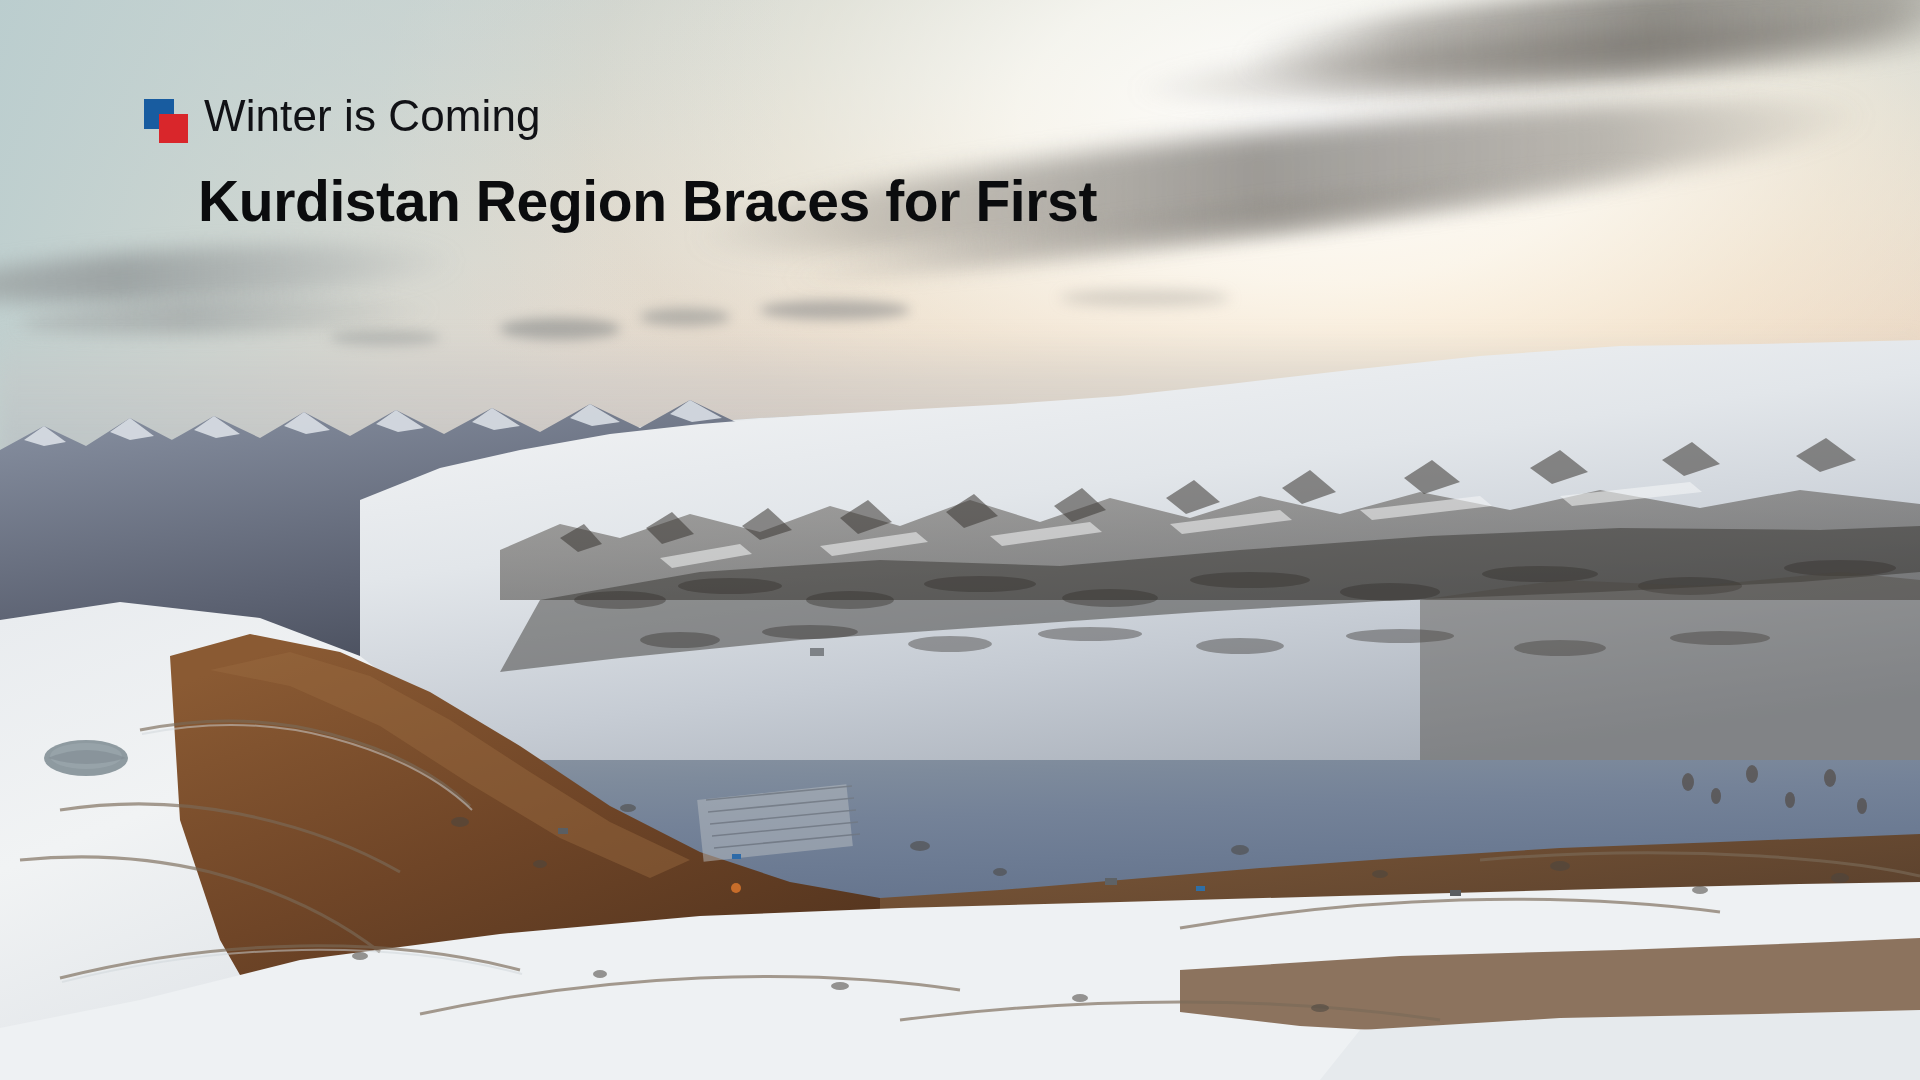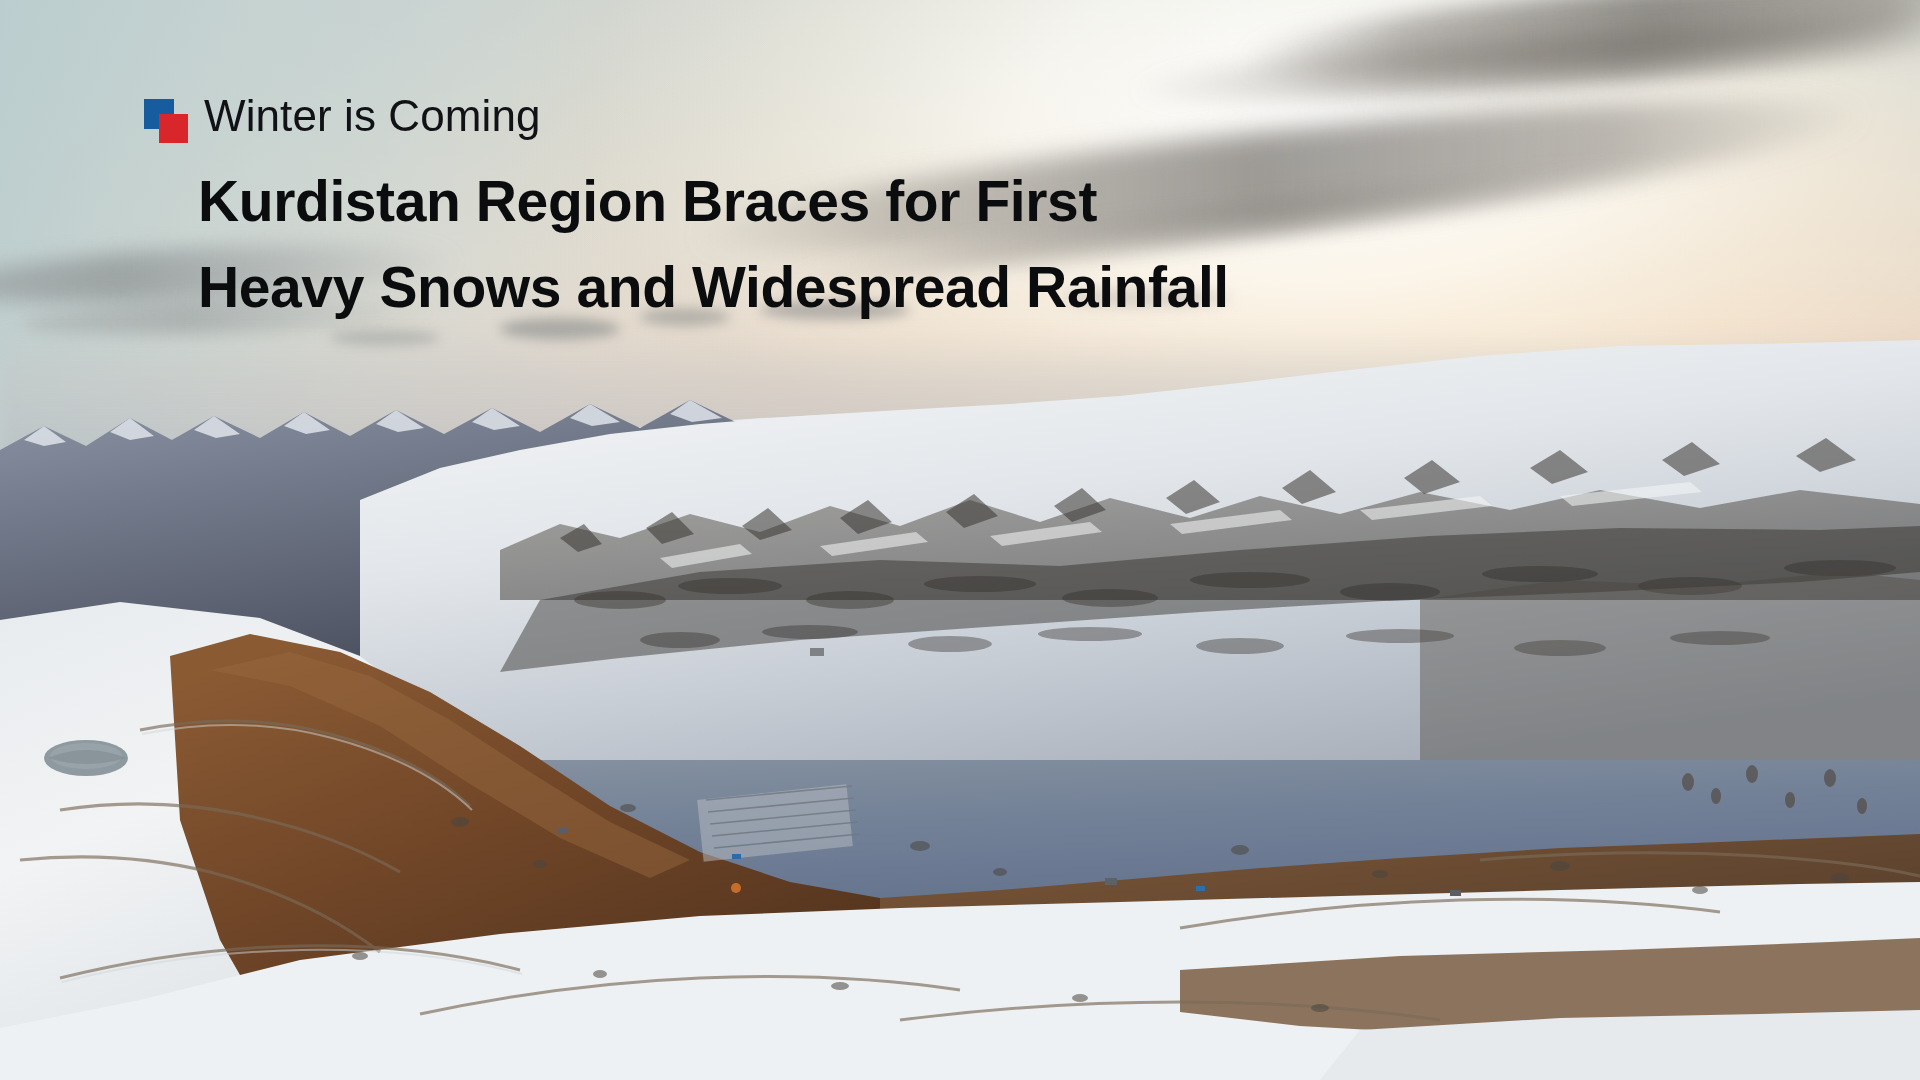--- a/index.html
+++ b/index.html
@@ -485,18 +485,17 @@
     <div class="kicker-row">
       <div class="logo-mark">
         <div class="logo-sq-blue"></div>
         <div class="logo-sq-red"></div>
       </div>
       <div class="kicker-text">Winter is Coming</div>
     </div>
 
     <div class="headline">
       <div class="headline-line">Kurdistan Region Braces for First</div>
-      <div class="headline-line">Heavy Snows and Widespread Rainfall</div>
     </div>
 
   </div>
 
 </div>
 
 </body></html>

